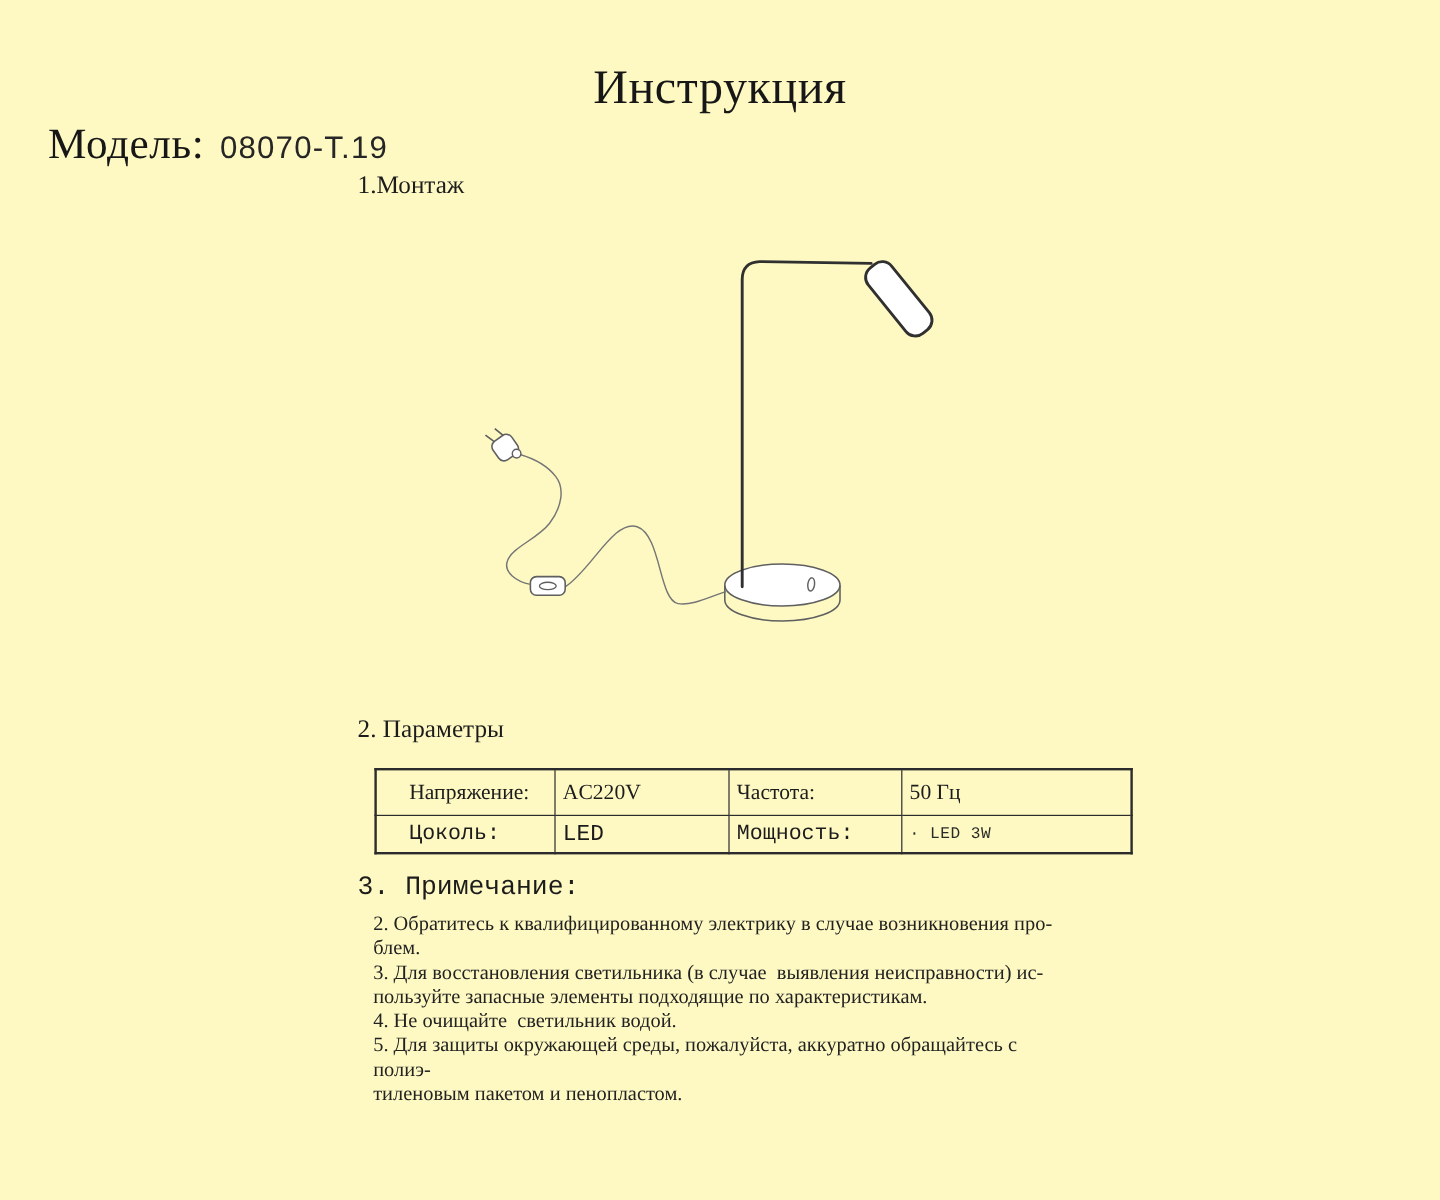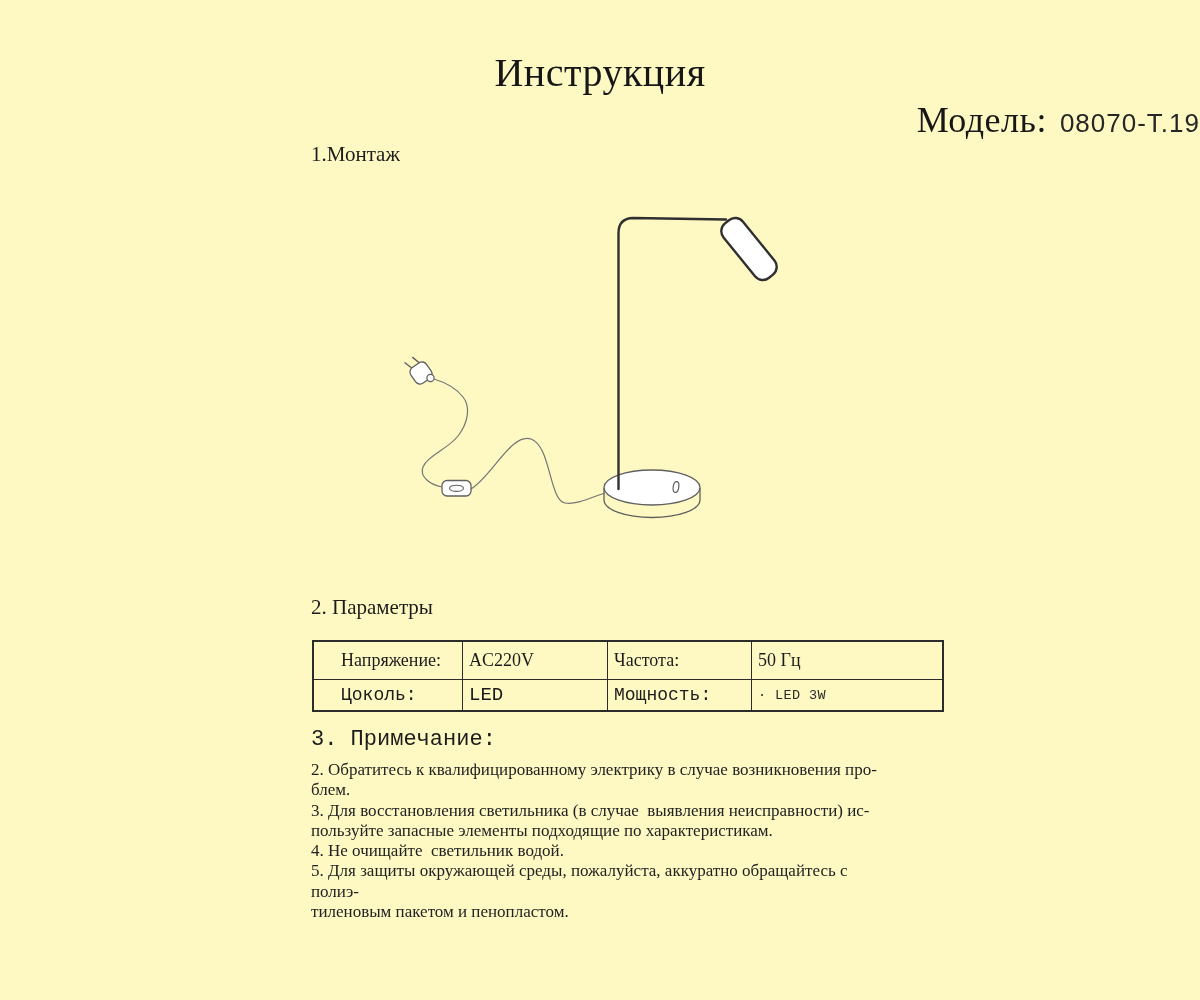--- a/index.html
+++ b/index.html
@@ -13,34 +13,34 @@
   }
   .doc-title{
     position:absolute;top:50px;left:0;width:1200px;
     text-align:center;
     font-size:40px;line-height:46px;
     color:#171717;
     letter-spacing:0.5px;
   }
   .model-line{
     position:absolute;top:99px;left:0;width:1200px;
-    text-align:right;
+    text-align:left;
     white-space:nowrap;
     padding-left:40px;box-sizing:border-box;
   }
   .model-label{
     font-size:36px;color:#171717;letter-spacing:0.5px;
   }
   .model-value{
     font-family:"Liberation Sans", sans-serif;
     font-size:26px;color:#262626;
     margin-left:13px;letter-spacing:1px;
   }
   .sec-heading{
-    position:absolute;left:311px;
+    position:absolute;left:298px;
     font-size:21px;color:#1c1c1c;
   }
   .h-assembly{top:142px;}
   .h-params{top:595px;}
   .h-notes{top:727px;font-size:22px;font-family:Liberation Mono, monospace;}
   .diagram{
     position:absolute;left:395px;top:205px;
   }
   .params-table{
     position:absolute;left:312px;top:640px;

